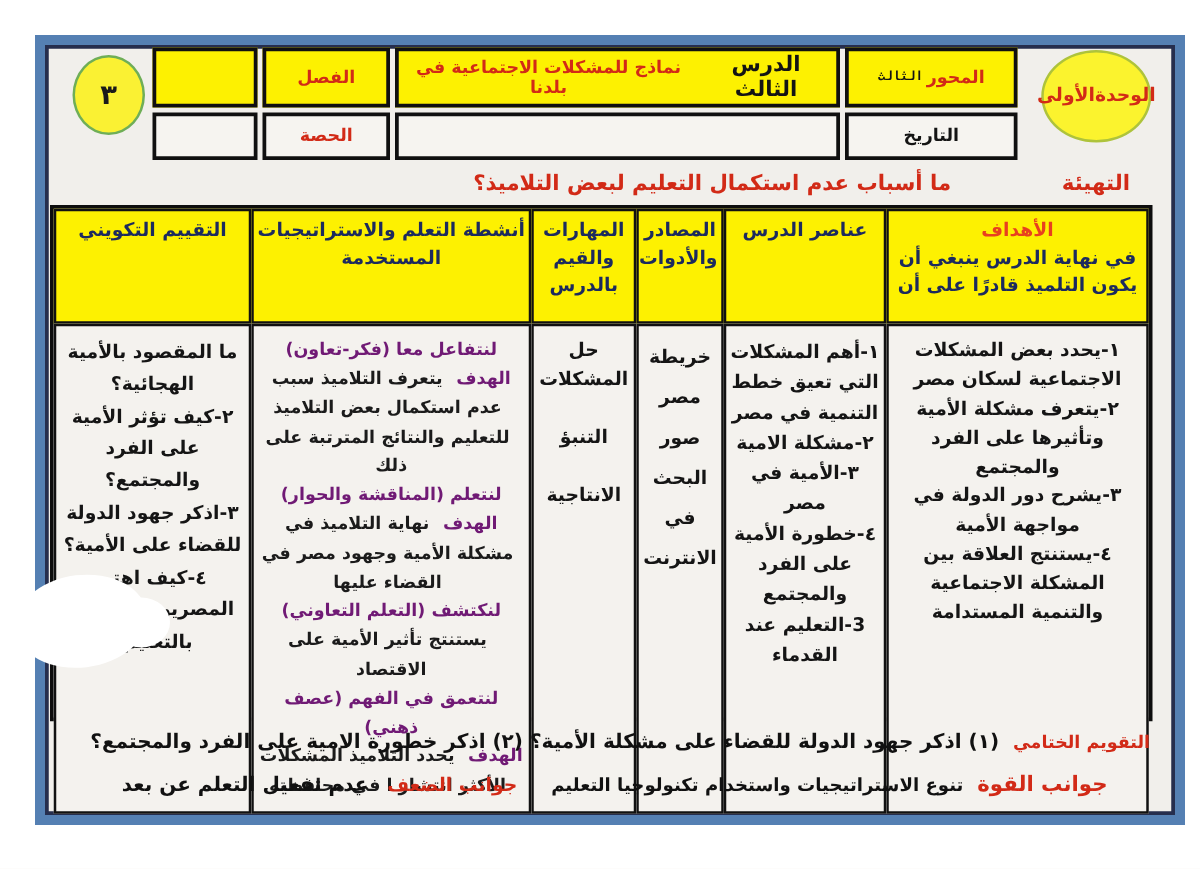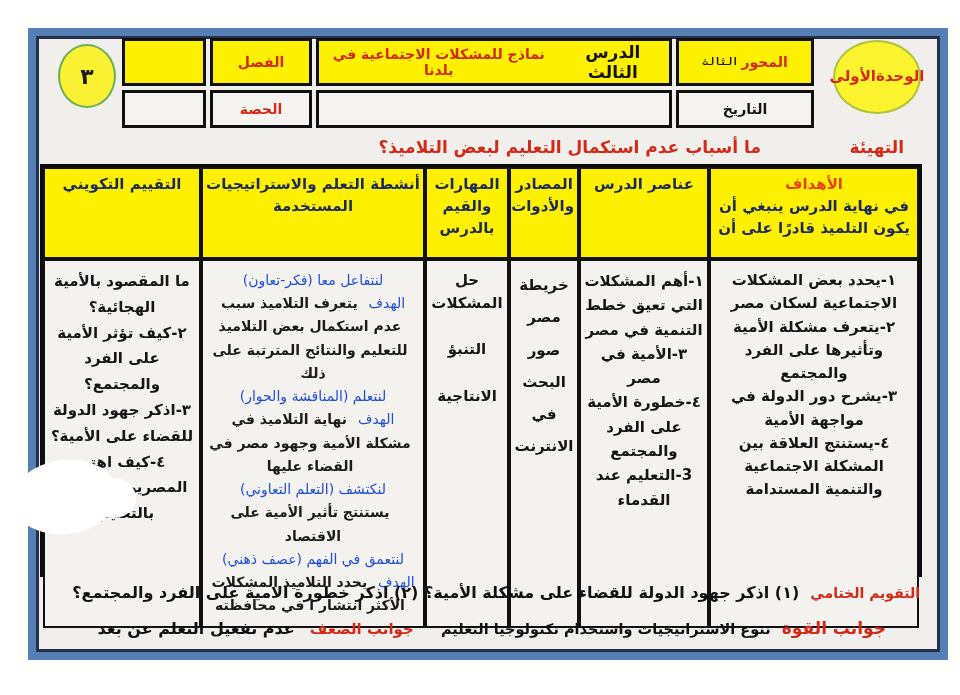--- a/index.html
+++ b/index.html
@@ -74,21 +74,21 @@
     display: flex; flex-direction: column; justify-content: flex-start;
   }
   .hcell .h-title-red { color: #e8401f; font-size: 15px; }
   .bcell { background: #f4f2ee; padding: 8px 3px; text-align: center; font-weight: 700; font-size: 15px; }
   .obj-line   { line-height: 1.55; }
   .elem-line  { line-height: 1.62; }
   .src-line   { line-height: 2.15; }
   .skill-line { line-height: 1.5; margin-bottom: 24px; }
   .act-cell   { font-size: 14px; }
   .act-line   { line-height: 1.66; }
-  .act-line .seg-red { color: #1d4ed8; font-weight: 400; }
+  .act-line .seg-red { color: #701a75; font-weight: 700; }
   .act-line .seg-blk { color: #1b1b1b; font-weight: 700; margin-right: 6px; }
   .asm-line   { line-height: 1.72; }
   
   .final-eval {
     position: absolute; left: 40px; top: 583px; width: 880px;
     text-align: right; white-space: nowrap; direction: rtl;
   }
   .final-eval .lbl { color: #d22a17; font-weight: 700; font-size: 14px; }
   .final-eval .txt { color: #111; font-weight: 700; font-size: 16px; margin-right: 6px; }
   .sides {
@@ -160,20 +160,21 @@
   <div class="hcell">التقييم التكويني</div>
 
   <div class="bcell">
       <div class="obj-line">١-يحدد بعض المشكلات الاجتماعية لسكان مصر</div>
       <div class="obj-line">٢-يتعرف مشكلة الأمية وتأثيرها على الفرد والمجتمع</div>
       <div class="obj-line">٣-يشرح دور الدولة في مواجهة الأمية</div>
       <div class="obj-line">٤-يستنتج العلاقة بين المشكلة الاجتماعية والتنمية المستدامة</div>
     </div>
   <div class="bcell">
       <div class="elem-line">١-أهم المشكلات التي تعيق خطط التنمية في مصر</div>
+      <div class="elem-line">٢-مشكلة الامية</div>
       <div class="elem-line">٣-الأمية في مصر</div>
       <div class="elem-line">٤-خطورة الأمية على الفرد والمجتمع</div>
       <div class="elem-line">3-التعليم عند القدماء</div>
     </div>
   <div class="bcell">
       <div class="src-line">خريطة</div>
       <div class="src-line">مصر</div>
       <div class="src-line">صور</div>
       <div class="src-line">البحث</div>
       <div class="src-line">في</div>

